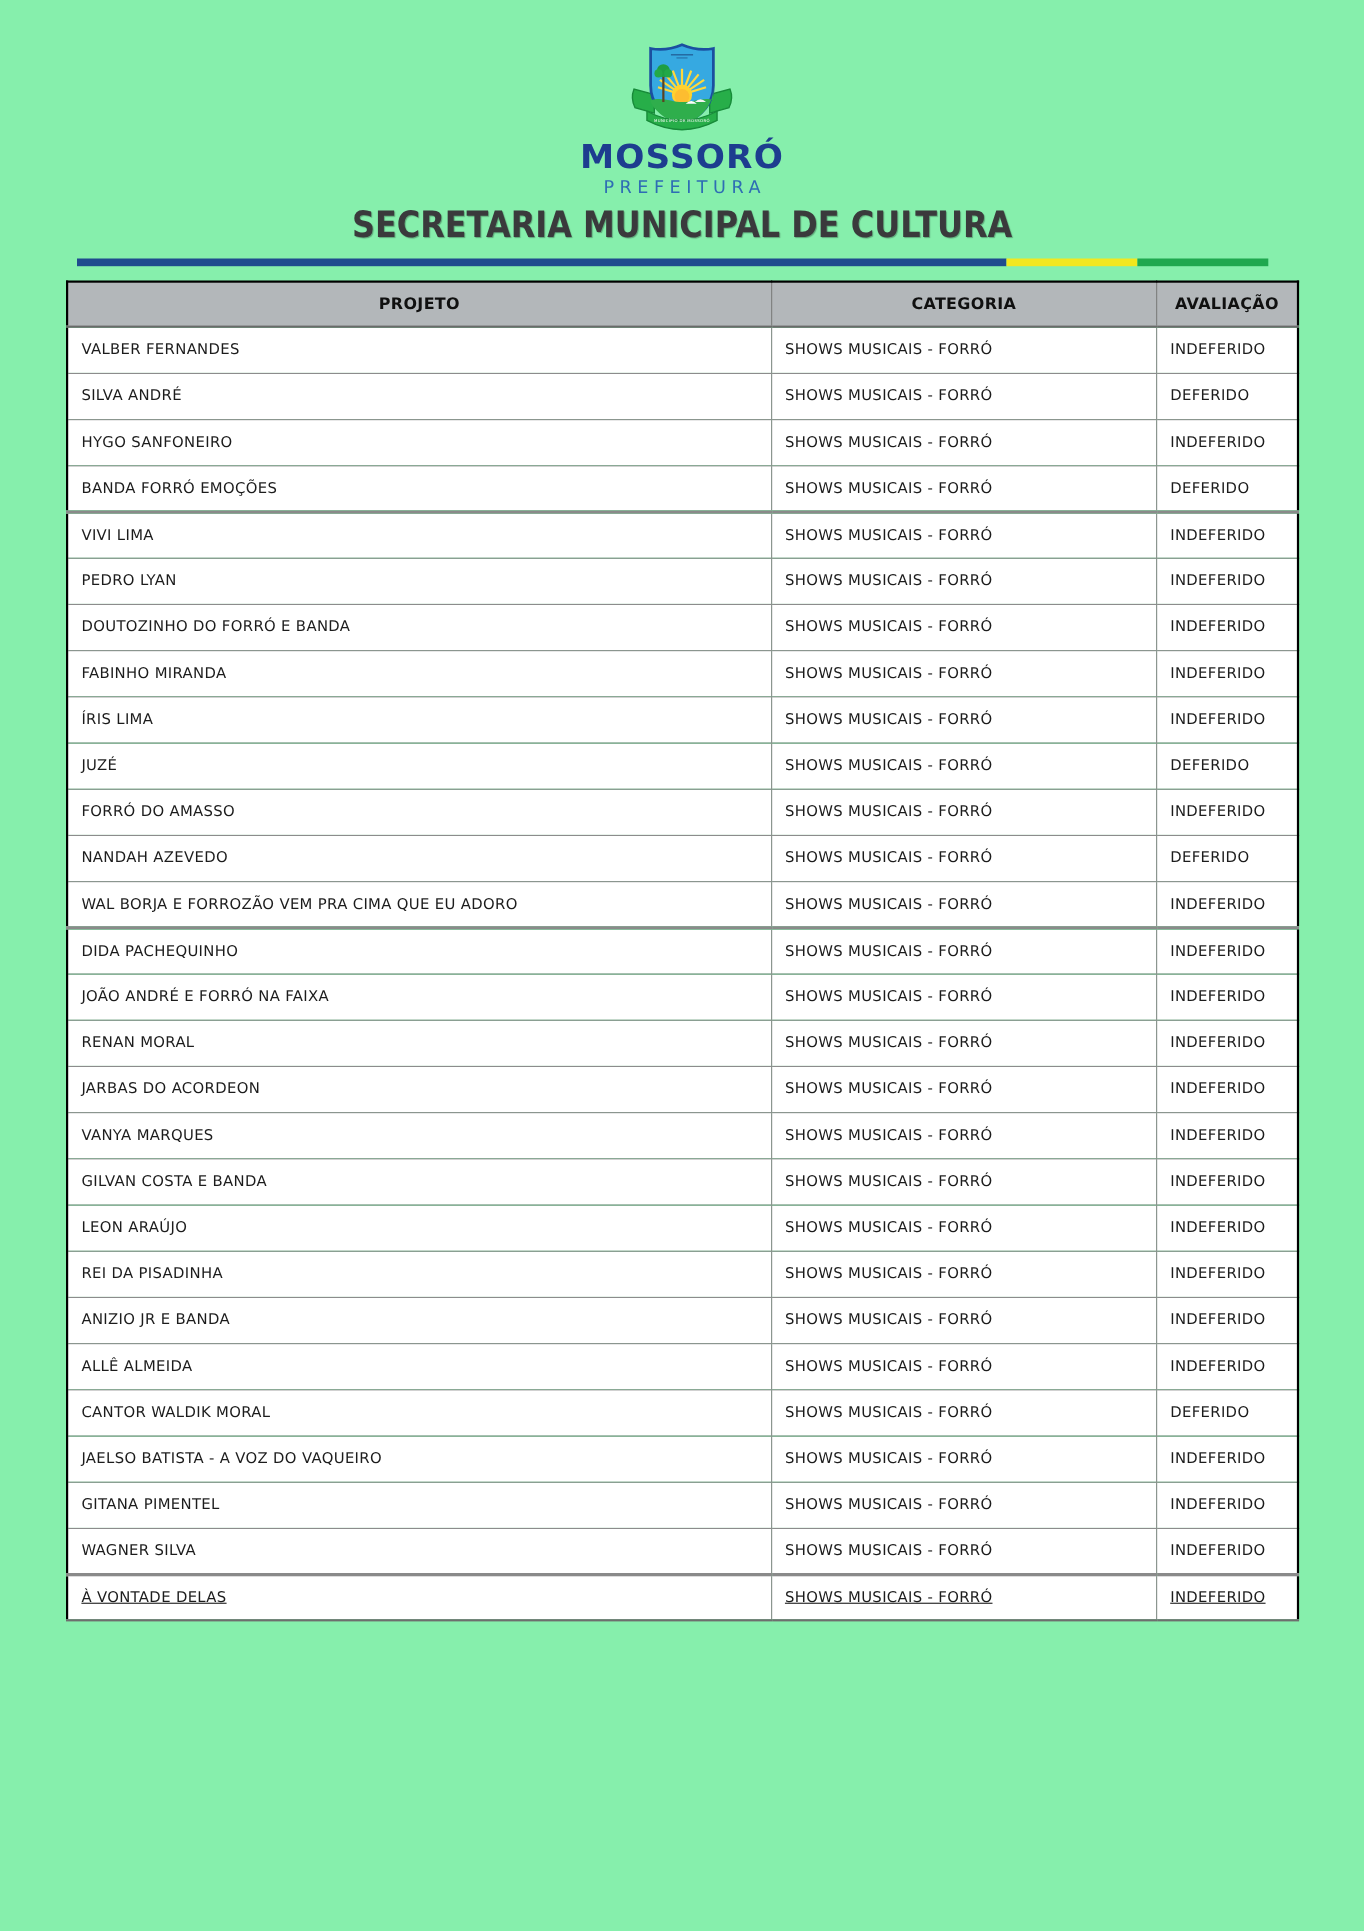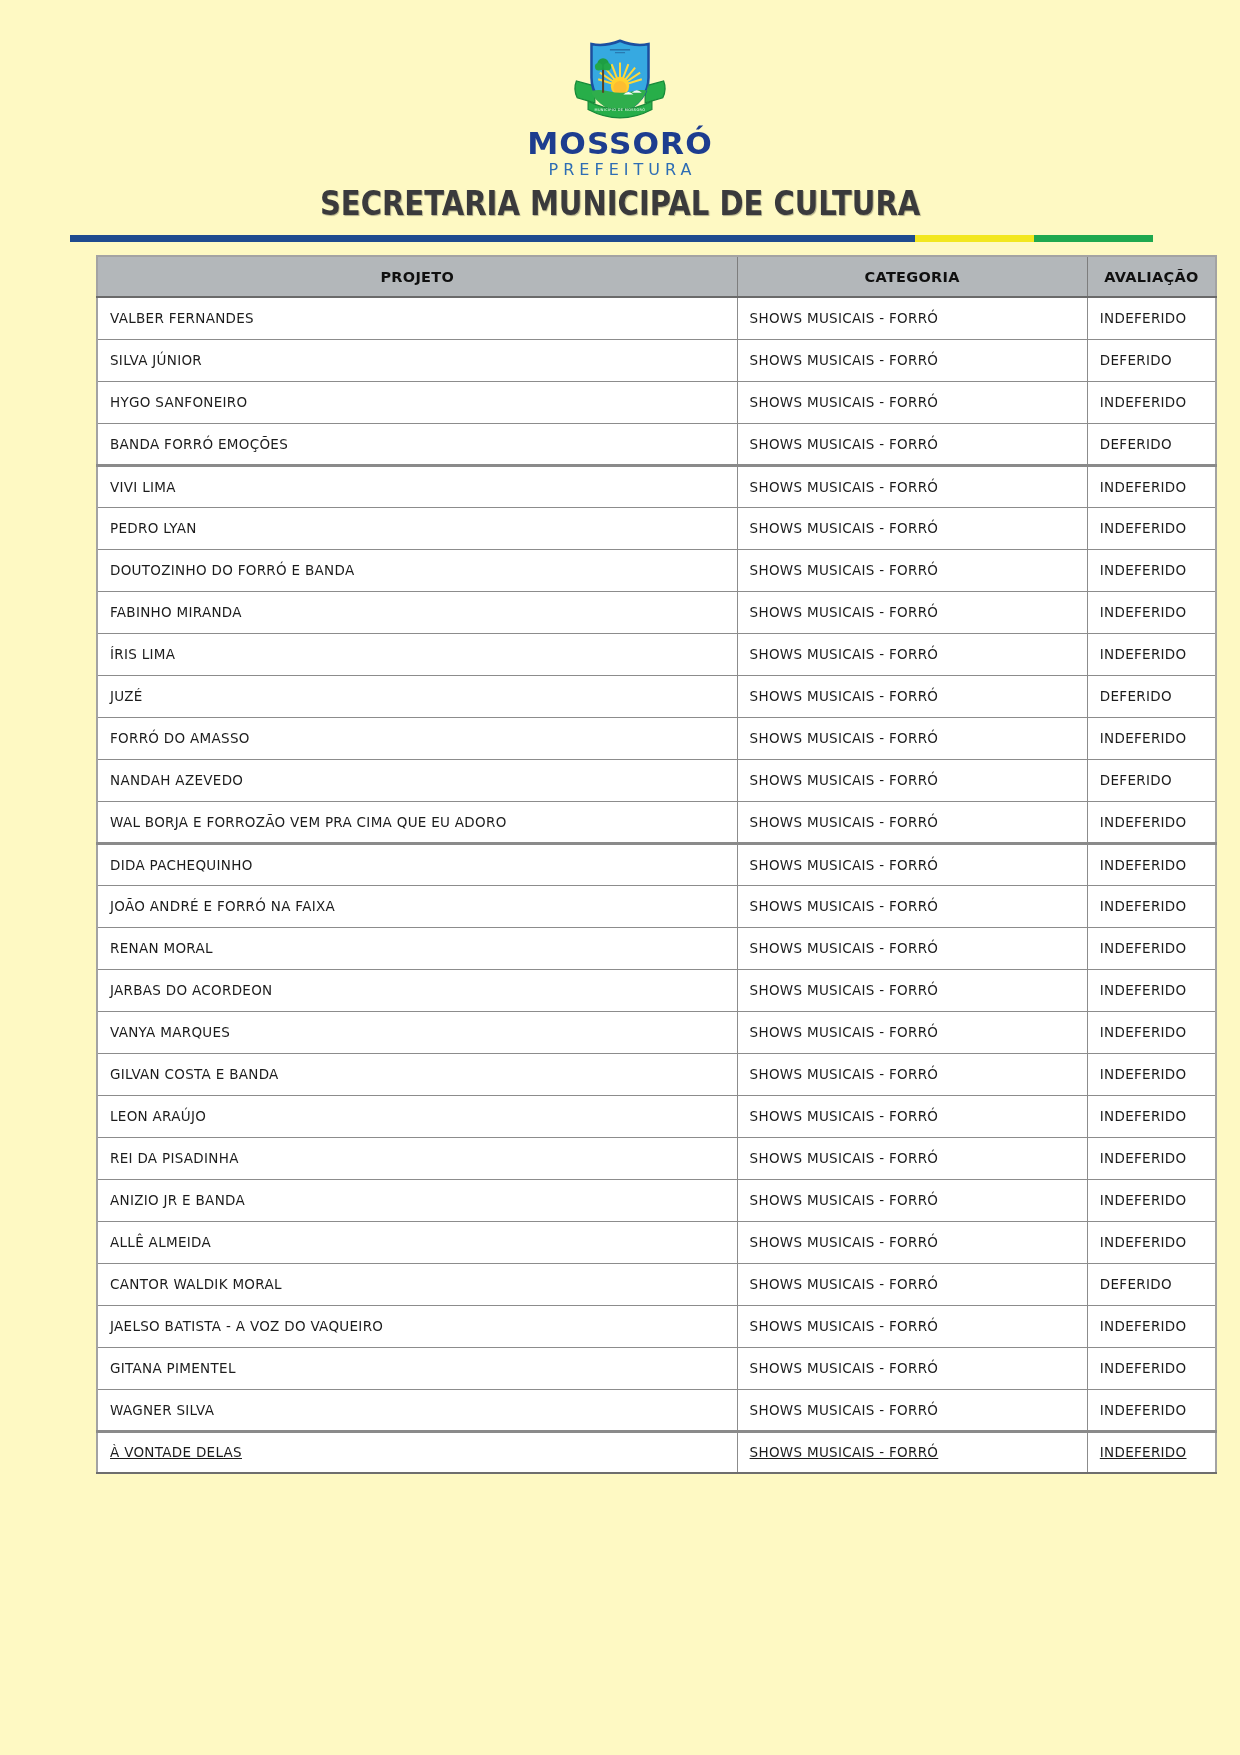--- a/index.html
+++ b/index.html
@@ -4,21 +4,21 @@
 <style>
   * { margin: 0; padding: 0; box-sizing: border-box; }
   html, body { background: #ffffff; }
   body {
     width: 1240px;
     height: 1755px;
     font-family: "DejaVu Sans", "Liberation Sans", sans-serif;
     color: #1c1c1c;
     overflow: hidden;
   }
-  .page { width: 1240px; height: 1755px; background: #fef9c3; }
+  .page { width: 1240px; height: 1755px; background: #86efac; }
 
   
   .letterhead { padding-top: 36px; text-align: center; }
   .logo-wrap { display: flex; justify-content: center; }
   .logo-svg { width: 104px; height: 90px; display: block; }
 
   .wordmark {
     margin-top: 3px;
     font-size: 30px;
     font-weight: 800;
@@ -59,22 +59,21 @@
   .bar-blue   { width: 78%;  background: #1f4b8e; }
   .bar-yellow { width: 11%;  background: #f2e71f; }
   .bar-green  { width: 11%;  background: #1fa84f; }
 
   
   .table-wrap { margin: 13px 0 0 60px; }
   table.doc-table {
     width: 1121px;
     table-layout: fixed;
     border-collapse: collapse;
-    border: 2px solid #a3a3a3;
-    margin-left: 36px;
+    border: 2px solid #000000;
   }
   col.col-projeto   { width: 57.2%; }
   col.col-categoria { width: 31.3%; }
   col.col-avaliacao { width: 11.5%; }
 
   table.doc-table th {
     background: #b3b7ba;
     height: 41px;
     font-size: 14.5px;
     font-weight: 700;
@@ -191,21 +190,21 @@
         </tr>
       </thead>
       <tbody>
   <tr>
     <td class="c-projeto">VALBER FERNANDES</td>
     <td class="c-categoria">SHOWS MUSICAIS - FORRÓ</td>
     <td class="c-avaliacao">INDEFERIDO</td>
   </tr>
 
   <tr>
-    <td class="c-projeto">SILVA JÚNIOR</td>
+    <td class="c-projeto">SILVA ANDRÉ</td>
     <td class="c-categoria">SHOWS MUSICAIS - FORRÓ</td>
     <td class="c-avaliacao">DEFERIDO</td>
   </tr>
 
   <tr>
     <td class="c-projeto">HYGO SANFONEIRO</td>
     <td class="c-categoria">SHOWS MUSICAIS - FORRÓ</td>
     <td class="c-avaliacao">INDEFERIDO</td>
   </tr>
 

